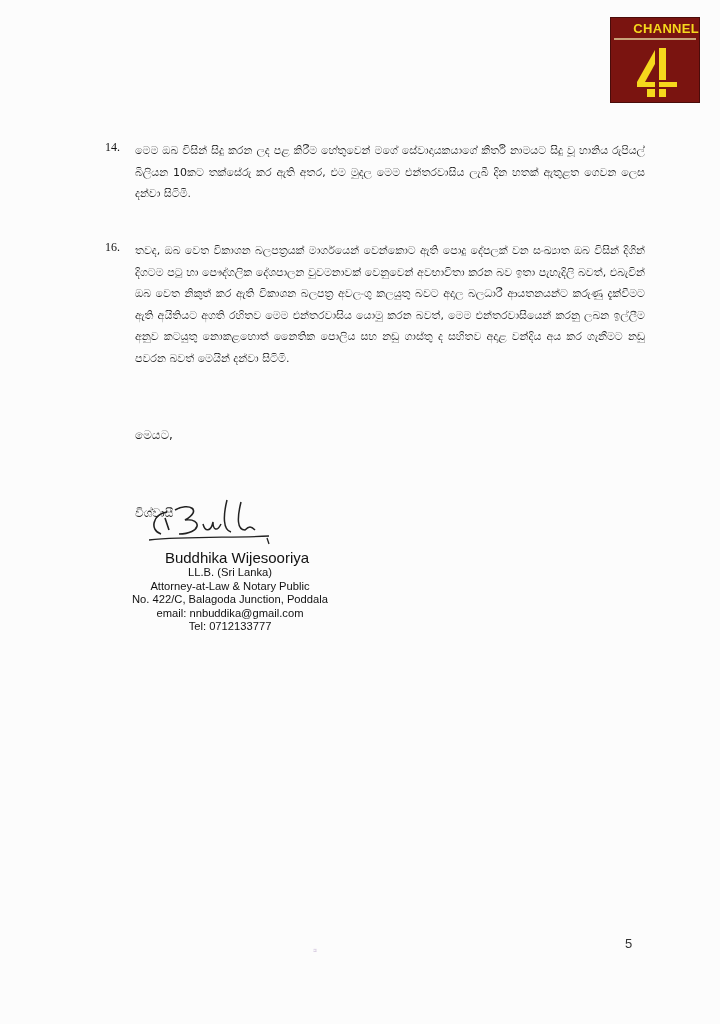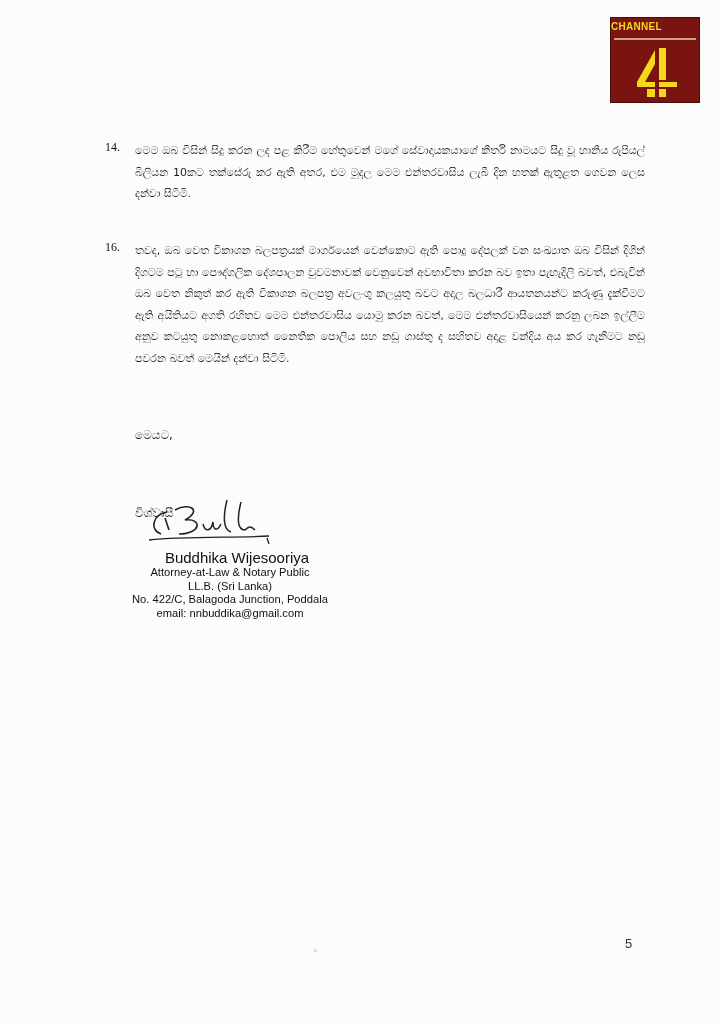--- a/index.html
+++ b/index.html
@@ -6,22 +6,22 @@
   body {
     width: 720px; height: 1024px; background: #fdfdfd; position: relative; overflow: hidden;
     font-family: "DejaVu Sans", sans-serif; color: #1a1a1a;
   }
   .page { position: absolute; left: 0; top: 0; width: 720px; height: 1024px; background: #fcfcfc; }
   .logo {
     position: absolute; left: 610px; top: 17px; width: 90px; height: 86px;
     background: #7a1410; border: 1px solid #4a0c0a; box-sizing: border-box;
   }
   .logo .lbl {
-    position: absolute; top: 3px; left: 0; width: 100%; text-align: left;
-    font-family: "Liberation Sans", sans-serif; font-weight: bold; font-size: 10px; color: #f5d81c;
+    position: absolute; top: 3px; left: 0; width: 100%; text-align: right;
+    font-family: "Liberation Sans", sans-serif; font-weight: bold; font-size: 13px; color: #f5d81c;
     letter-spacing: 0.3px;
   }
   .logo .rule { position: absolute; top: 20px; left: 3px; right: 3px; height: 2px; background: #c9a37a; }
   .logo svg { position: absolute; left: 18px; top: 26px; }
   .para { position: absolute; left: 105px; width: 540px; }
   .num {
     position: absolute; left: 0; top: 0; font-family: "Liberation Serif", serif; font-size: 12px; color: #111;
   }
   .text {
     margin-left: 30px; font-size: 11px; line-height: 21.5px; text-align: justify; color: #1b1b1b;
@@ -70,21 +70,22 @@
   <div class="closing" style="top:470px;margin-top:36px;">විශ්වාසී</div>
 
   <svg class="sig" width="130" height="55" viewBox="0 0 130 55">
     <path d="M22,16 C8,18 4,34 16,38 M20,22 L24,34 M30,14 C44,6 58,14 40,24 C58,22 56,38 34,38" fill="none" stroke="#222" stroke-width="1.6"></path>
     <path d="M58,28 C60,36 66,36 68,26 C68,34 72,36 76,28 M82,4 C78,20 78,34 86,36 M96,6 C92,22 92,34 100,34 C104,30 106,30 110,34" fill="none" stroke="#222" stroke-width="1.5"></path>
     <path d="M4,44 C40,40 90,42 124,40 M122,42 L124,48" fill="none" stroke="#222" stroke-width="1.3"></path>
   </svg>
 
   <div class="block">
     <div class="name">Buddhika Wijesooriya</div>
+    <div class="line">LL.B. (Sri Lanka)</div>
     <div class="line">Attorney-at-Law &amp; Notary Public</div>
-    <div class="line">LL.B. (Sri Lanka)</div>
     <div class="line">No. 422/C, Balagoda Junction, Poddala</div>
     <div class="line">email: nnbuddika@gmail.com</div>
+    <div class="line">Tel: 0712133777</div>
   </div>
 
   <div class="speck">ෂ</div>
   <div class="pageno">5</div>
 </div>
 
 </body></html>

